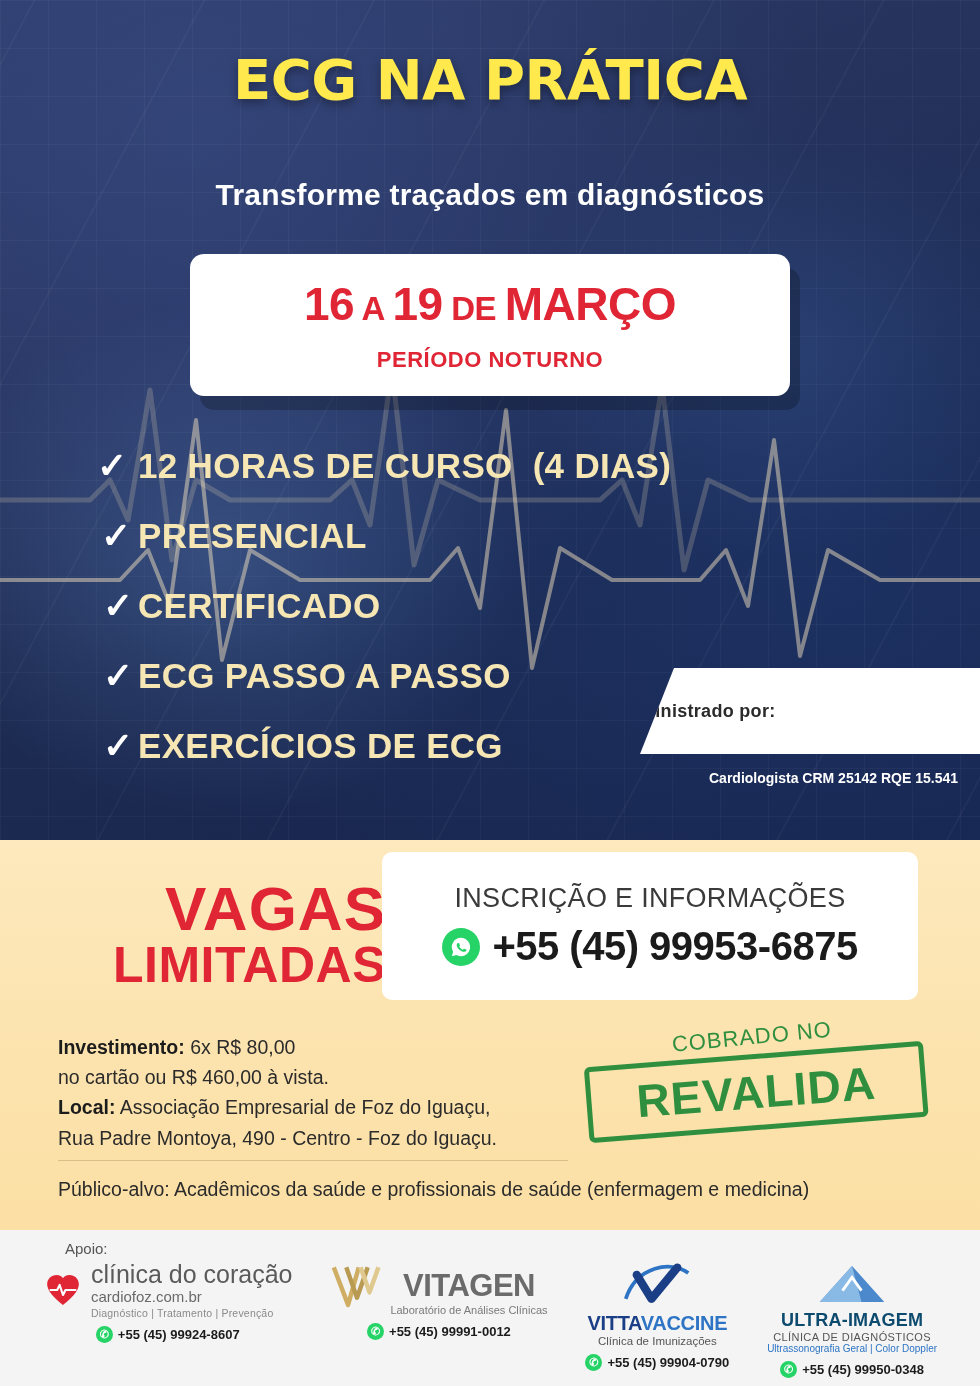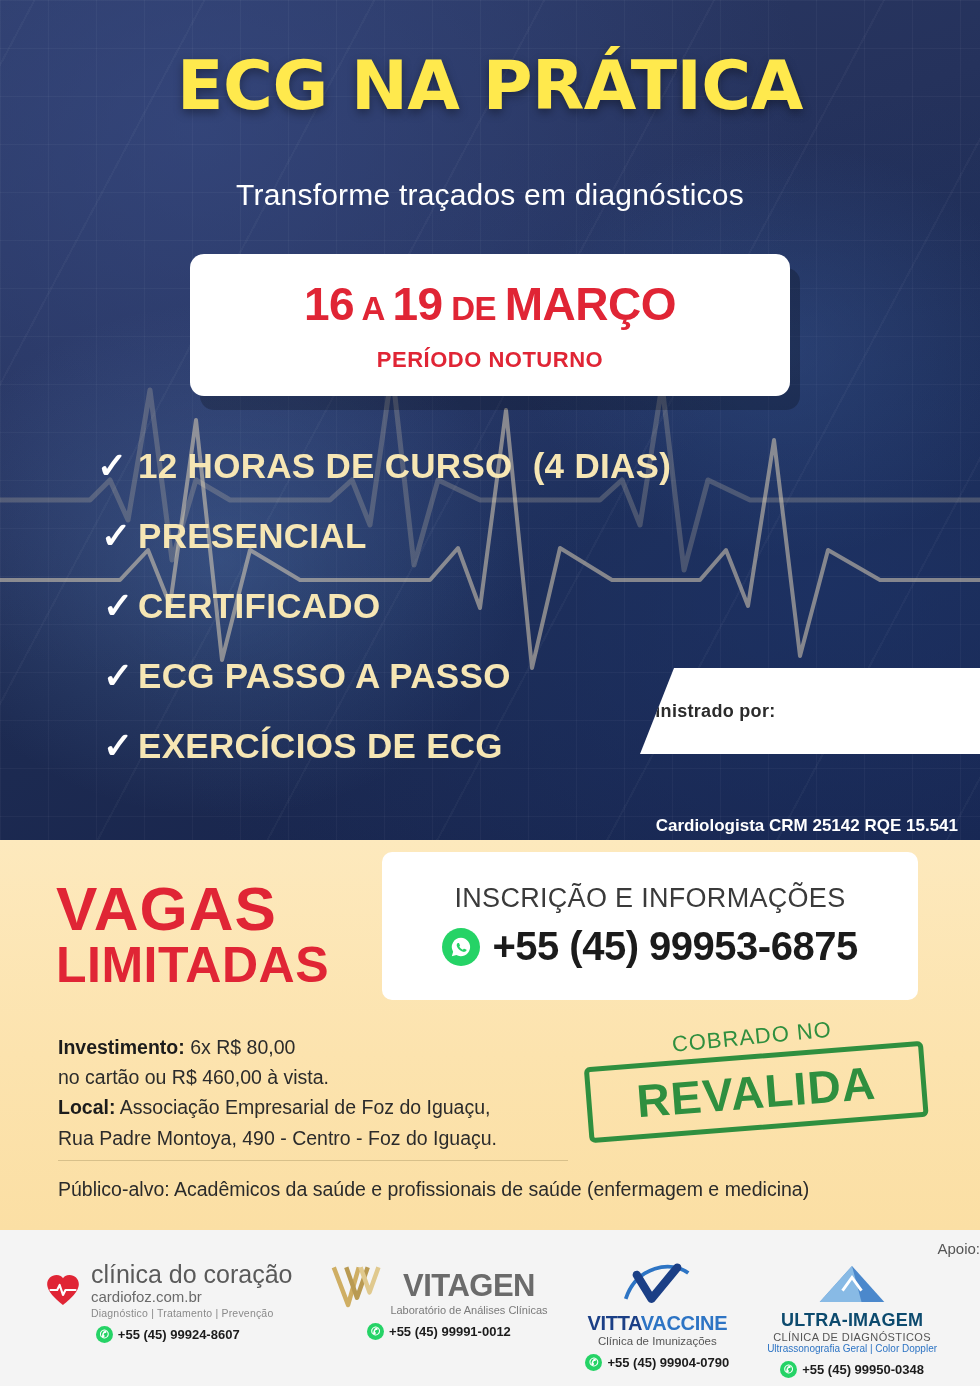--- a/index.html
+++ b/index.html
@@ -54,34 +54,34 @@
     background:repeating-linear-gradient(118deg, rgba(255,255,255,0.030) 0px, rgba(255,255,255,0.030) 2px, rgba(0,0,0,0) 2px, rgba(0,0,0,0) 150px);
   }
   .ecg-wave { position:absolute; left:0; right:0; top:380px; height:330px; opacity:0.55; }
   .ecg-wave-2 { position:absolute; left:0; right:0; top:330px; height:300px; opacity:0.22; }
 
   
   .title {
     position:absolute;
     top:52px; left:0; right:0;
     text-align:center;
-    font-size:68px;
+    font-size:56px;
     line-height:1;
     font-weight:bold;
     color:#ffe94d;
     letter-spacing:-0.5px;
     text-shadow:0 4px 10px rgba(0,0,0,0.35);
     font-family:"DejaVu Sans", sans-serif;
   }
   .subtitle {
     position:absolute;
     top:178px; left:0; right:0;
     text-align:center;
     font-size:30px;
-    font-weight:normal;
+    font-weight:bold;
     color:#ffffff;
     letter-spacing:0.2px;
   }
 
   
   .date-card {
     position:absolute;
     left:190px; top:254px;
     width:600px; height:142px;
     background:#ffffff;
@@ -159,38 +159,38 @@
   }
   .speaker-name {
     margin-top:4px;
     font-size:25px;
     font-weight:bold;
     color:#c4192c;
   }
   .speaker-crm {
     position:absolute;
     right:22px; top:770px;
-    font-size:17px;
+    font-size:14px;
     font-weight:bold;
     color:#ffffff;
-    margin-top:46px;
   }
 
   
   .cream {
     position:absolute;
     left:0; right:0;
     top:840px;
     height:390px;
     background:linear-gradient(180deg,#fde9bd 0%, #fce3ae 55%, #fbdfa4 100%);
   }
   .vagas {
     position:absolute;
     left:56px; top:880px;
     width:330px;
+    text-align:right;
   }
   .vagas .l1 {
     font-size:62px;
     font-weight:bold;
     color:#e02535;
     letter-spacing:1px;
     line-height:0.95;
   }
   .vagas .l2 {
     font-size:50px;
@@ -292,21 +292,21 @@
   
   .footer {
     position:absolute;
     left:0; right:0; top:1230px;
     height:156px;
     background:#f4f4f4;
   }
   .apoio {
     position:absolute;
     left:17px; right:0; top:1240px;
-    text-align:right;
+    text-align:left;
     font-size:15px;
     color:#555;
     padding-left:48px;
   }
   .logos {
     position:absolute;
     left:0; right:0; top:1262px;
     display:flex;
     align-items:flex-start;
     justify-content:space-around;

